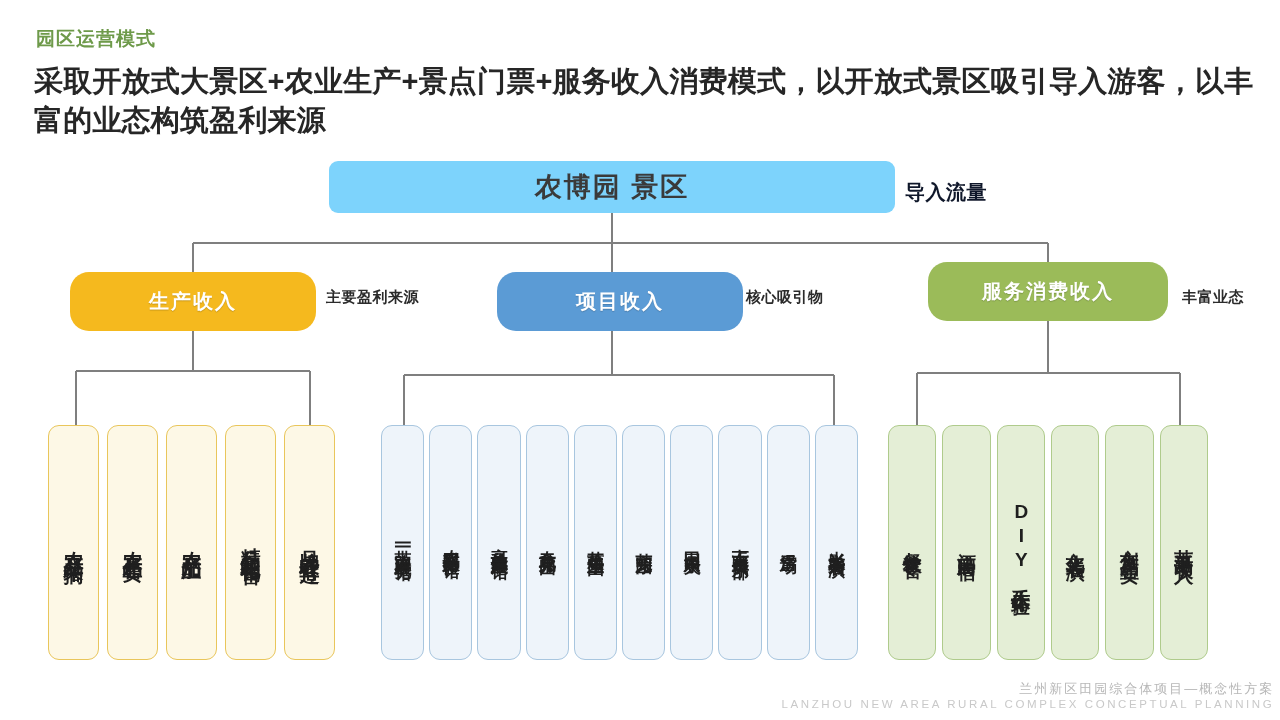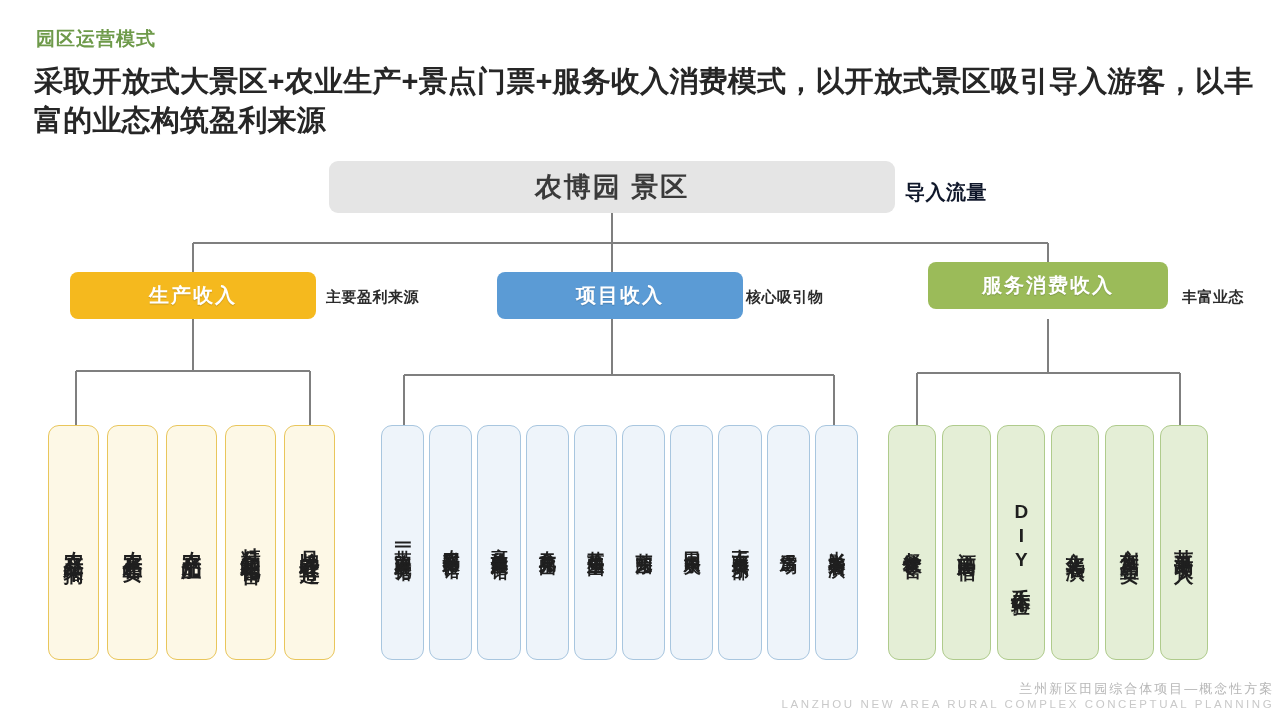--- a/index.html
+++ b/index.html
@@ -79,22 +79,22 @@
     font-size: 20px;
     font-weight: bold;
     color: #0f172a;
     letter-spacing: 0.5px;
     white-space: nowrap;
   }
 
   
   .branch {
     position: absolute;
-    height: 47px;
-    border-radius: 8px;
+    height: 59px;
+    border-radius: 19px;
     display: flex;
     align-items: center;
     justify-content: center;
     font-size: 20px;
     font-weight: bold;
     color: #ffffff;
     letter-spacing: 2px;
     text-shadow: 0 1px 1px rgba(0,0,0,0.18);
   }
   #branch-0 { left: 70px;  top: 272px; width: 246px; background: #F5B91E; }
@@ -206,21 +206,21 @@
       <path d="M404,375 L404,425"></path>
       <path d="M834,375 L834,425"></path>
 
       <path d="M1048,319 L1048,373"></path>
       <path d="M917,373 L1180,373"></path>
       <path d="M917,373 L917,425"></path>
       <path d="M1180,373 L1180,425"></path>
     </g>
   </svg>
 
-  <div id="root-node" style="background: #e5e5e5;">
+  <div id="root-node" style="background: #7dd3fc;">
     <span>农博园 景区</span>
   </div>
   <div id="root-side-label">导入流量</div>
 
   <div class="branch" id="branch-0" style="background: rgb(245, 185, 30);">
     <span>生产收入</span>
   </div>
   <div class="branch-note" id="branch-note-0">主要盈利来源</div>
 
   <div class="branch" id="branch-1" style="background: rgb(91, 155, 213);">

